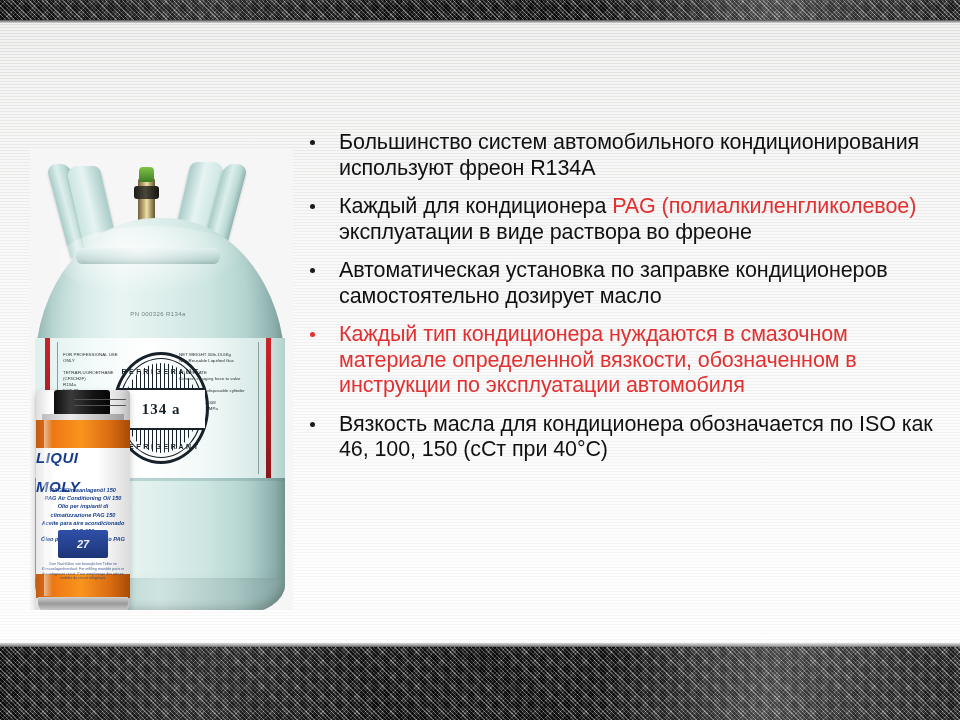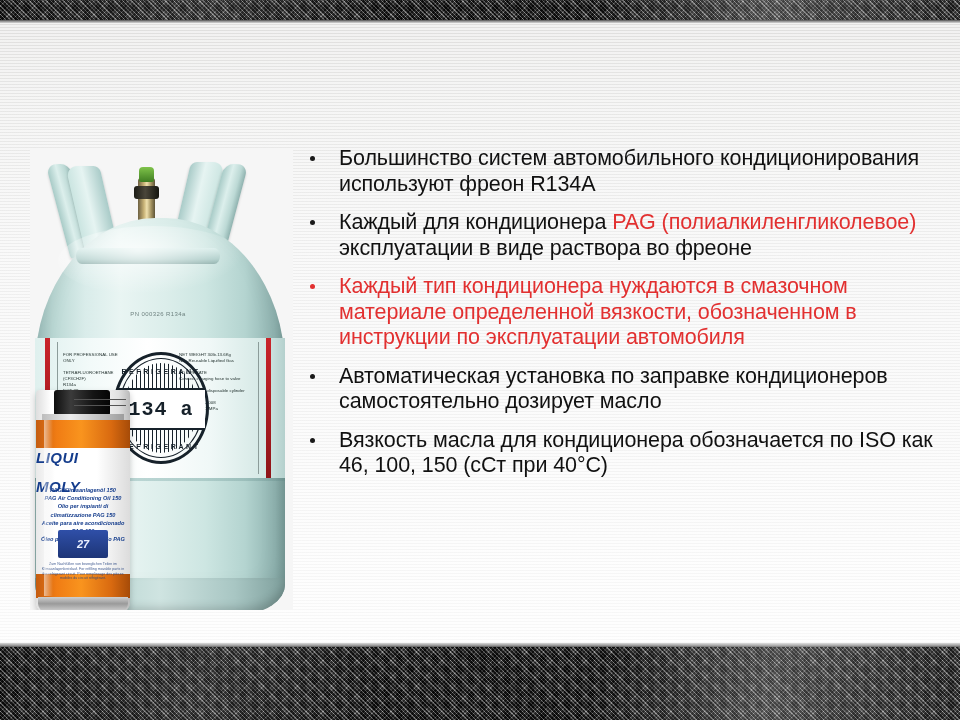--- a/index.html
+++ b/index.html
@@ -66,21 +66,21 @@
     position:absolute;left:140px;top:62px;width:700px;
     text-align:center;
     font-size:37px;font-weight:bold;letter-spacing:.2px;
     color:#2323dd;
     text-shadow:1px 1px 0 rgba(255,255,255,.85), -0.5px -0.5px 0 rgba(120,120,200,.25);
     line-height:1.05;
   }
 
   
   #bullets{
-    position:absolute;left:306px;top:146px;width:646px;
+    position:absolute;left:306px;top:130px;width:646px;
   }
   .bul{
     position:relative;
     padding-left:33px;
     font-size:21.5px;
     line-height:25.5px;
     color:#111111;
     margin-bottom:13px;
     letter-spacing:-0.1px;
   }
@@ -228,22 +228,22 @@
   .seal .hatch{
     position:absolute;left:11px;top:11px;right:11px;bottom:11px;border-radius:50%;
     background:repeating-linear-gradient(90deg,#16212a 0 1.5px,transparent 1.5px 4px);
   }
   .seal .plate{
     position:absolute;left:4px;top:36px;right:4px;height:38px;
     background:#ffffff;border-top:2px solid #16212a;border-bottom:2px solid #16212a;
     display:flex;align-items:center;justify-content:center;
   }
   .seal .plate span{
-    font-weight:bold;font-size:20px;color:#16212a;letter-spacing:1px;
-    font-family:Liberation Mono, monospace;
+    font-weight:bold;font-size:15px;color:#16212a;letter-spacing:1px;
+    font-family:Liberation Serif, serif;
   }
   .seal .arc{
     position:absolute;left:0;right:0;text-align:center;
     font-weight:bold;font-size:7px;letter-spacing:2.6px;color:#16212a;
   }
   .seal .arc.t{top:16px;}
   .seal .arc.b{bottom:14px;}
 
   
   .can{
@@ -388,18 +388,18 @@
       <div class="lm-lines">PAG-Klimaanlagenöl 150<br>PAG Air Conditioning Oil 150<br>Olio per impianti di<br>climatizzazione PAG 150<br>Aceite para aire acondicionado PAG 150<br>Óleo para ar condicionado PAG 150</div>
       <div class="lm-badge">27</div>
       <div class="lm-foot">Zum Nachfüllen von beweglichen Teilen im Klimaanlagenkreislauf. For refilling movable parts in the refrigerant circuit. Pour remplissage des pièces mobiles du circuit réfrigérant.</div>
       <div class="can-gloss"></div>
     </div>
   </div>
 
   <div id="bullets">
       <div class="bul"><span class="dot"></span><span>Большинство систем автомобильного кондиционирования используют фреон R134A</span></div>
       <div class="bul"><span class="dot"></span><span>Каждый для кондиционера </span><span class="hl">PAG (полиалкиленгликолевое)</span><span> эксплуатации в виде раствора во фреоне</span></div>
+      <div class="bul"><span class="dot"></span><span>Автоматическая установка по заправке кондиционеров самостоятельно дозирует масло</span></div>
       <div class="bul red"><span class="dot"></span><span>Каждый тип кондиционера нуждаются в смазочном материале определенной вязкости, обозначенном в инструкции по эксплуатации автомобиля</span></div>
-      <div class="bul"><span class="dot"></span><span>Автоматическая установка по заправке кондиционеров самостоятельно дозирует масло</span></div>
       <div class="bul"><span class="dot"></span><span>Вязкость масла для кондиционера обозначается по ISO как 46, 100, 150 (сСт при 40°C)</span></div>
     </div>
 
 </div>
 
 </body></html>

